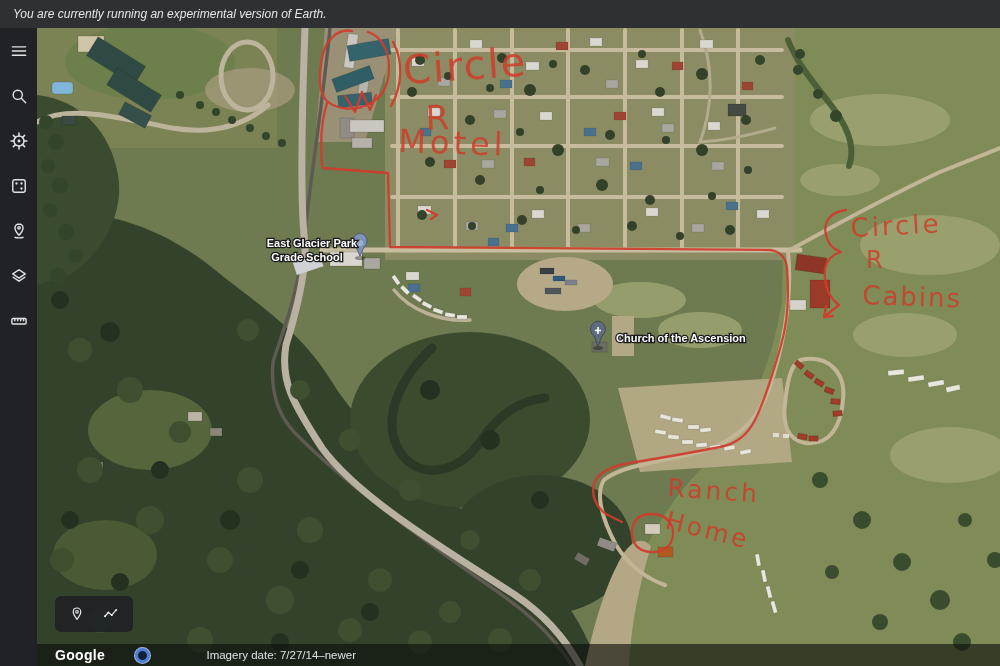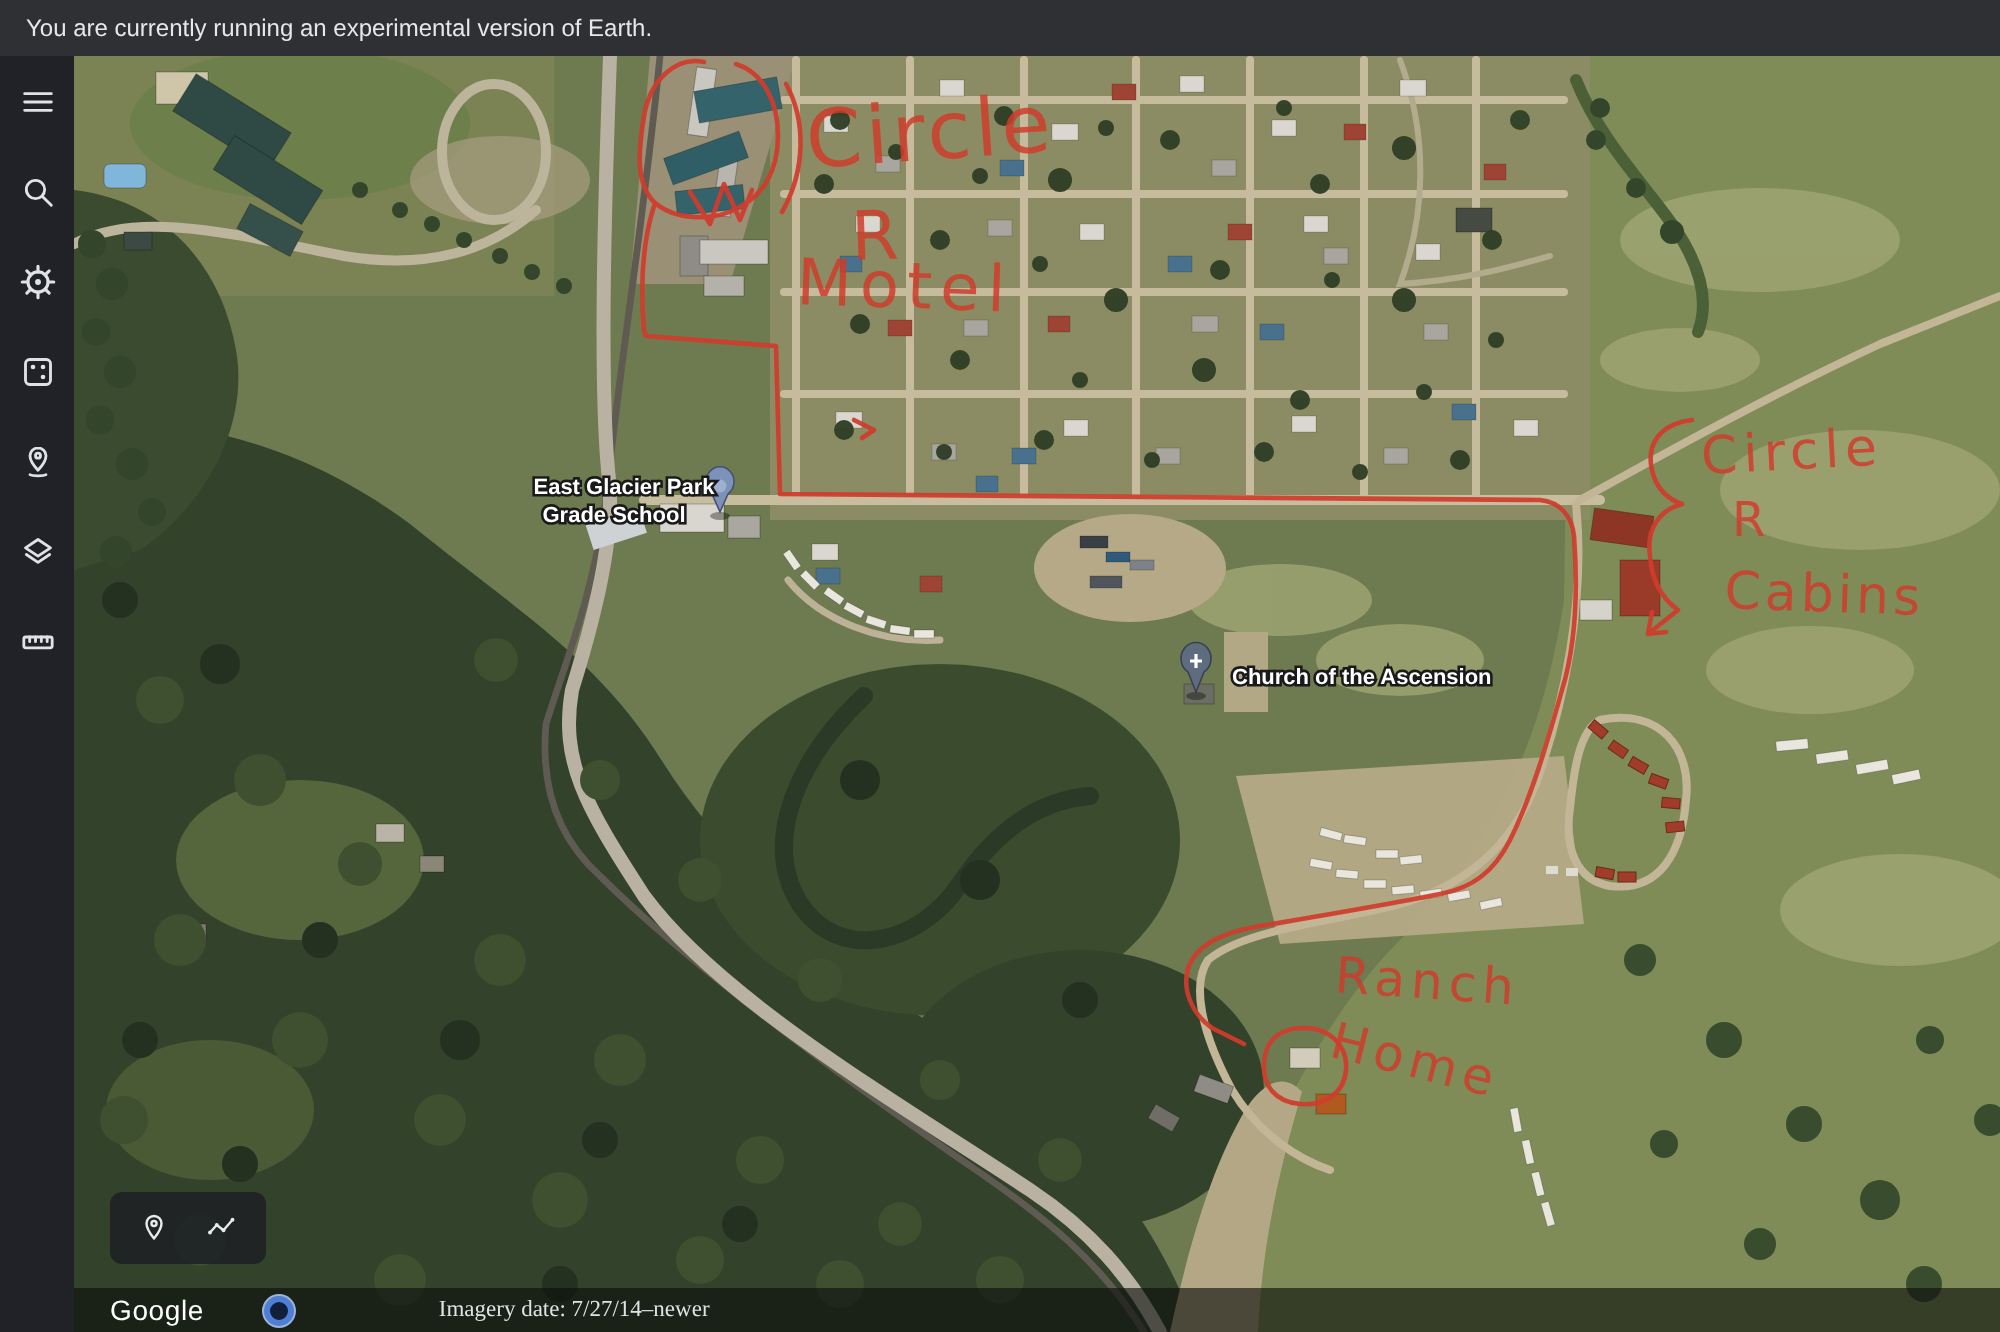--- a/index.html
+++ b/index.html
@@ -2,21 +2,21 @@
 <html><head>
 <meta charset="utf-8">
 <style>
   html,body{margin:0;padding:0;background:#111;}
   .app{position:relative;width:1000px;height:666px;overflow:hidden;
        font-family:"Liberation Sans",sans-serif;background:#202227;}
 
   
   .banner{position:absolute;top:0;left:0;right:0;height:28px;background:#2e3033;
           color:#e6e7e9;font-size:12px;line-height:28px;padding-left:13px;z-index:40;
-          box-sizing:border-box;}
+          box-sizing:border-box;font-style:italic;}
 
   
   .sidebar{position:absolute;top:28px;left:0;bottom:0;width:37px;background:#202227;
            z-index:30;display:flex;flex-direction:column;align-items:center;
            padding-top:9px;box-sizing:border-box;}
   .side-btn{width:28px;height:28px;margin-bottom:17px;display:flex;align-items:center;
             justify-content:center;cursor:pointer;background:none;border:0;padding:0;}
   .side-btn svg{stroke:#dfe2e6;fill:none;stroke-width:1.7;stroke-linecap:round;stroke-linejoin:round;}
 
   
@@ -26,25 +26,25 @@
   
   .mini-toolbar{position:absolute;left:18px;bottom:34px;z-index:20;background:rgba(30,32,36,.88);
                 border-radius:6px;display:flex;gap:14px;padding:8px 12px;}
   .mini-btn{width:20px;height:20px;display:flex;align-items:center;justify-content:center;
             background:none;border:0;padding:0;cursor:pointer;}
   .mini-btn svg{stroke:#e8eaec;fill:none;stroke-width:1.6;stroke-linecap:round;stroke-linejoin:round;}
 
   
   .status-bar{position:absolute;left:0;right:0;bottom:0;height:22px;z-index:25;
               background:rgba(12,14,12,.62);display:flex;align-items:center;padding-left:18px;}
-  .brand{color:#fff;font-weight:400;font-size:14px;letter-spacing:.3px;}
+  .brand{color:#fff;font-weight:700;font-size:14px;letter-spacing:.3px;}
   .ring{width:9px;height:9px;border-radius:50%;background:#121f38;border:3px solid #4d7fd6;
         box-shadow:0 0 0 1px #9fb3d6;margin-left:30px;}
   .zoom-level{color:#e8eaec;font-size:11.5px;margin-left:9px;margin-top:32px;}
-  .imagery{color:#dfe3e6;font-size:11.5px;margin-left:34px;font-family:Liberation Serif, serif;}
+  .imagery{color:#dfe3e6;font-size:11.5px;margin-left:18px;}
 
   
   text.maplabel{font-family:"Liberation Sans",sans-serif;font-size:11px;font-weight:bold;
                 fill:#fff;stroke:#1a1a1a;stroke-width:2.6px;paint-order:stroke;}
   text.ink{font-family:"DejaVu Sans",sans-serif;opacity:.92;}
 </style>
 </head>
 <body>
 
 <div class="app">

